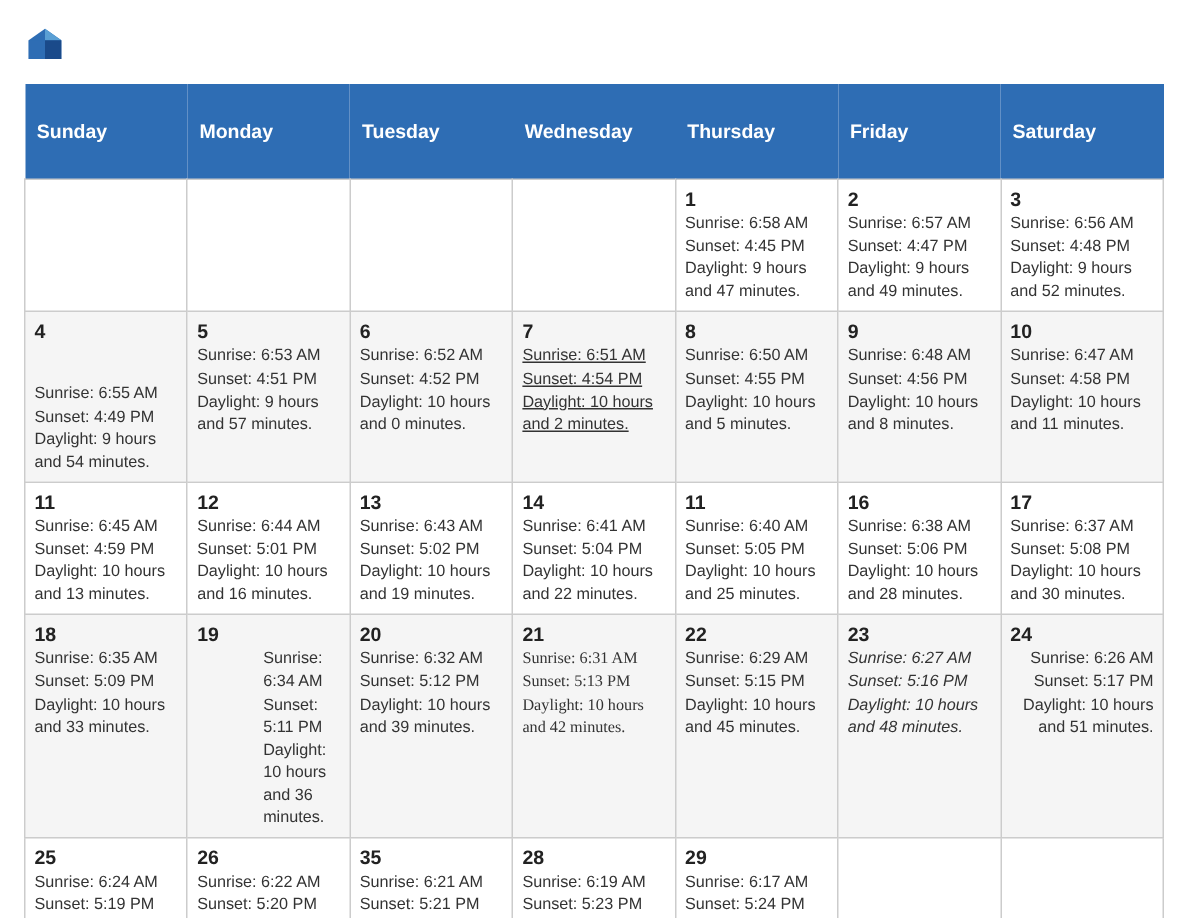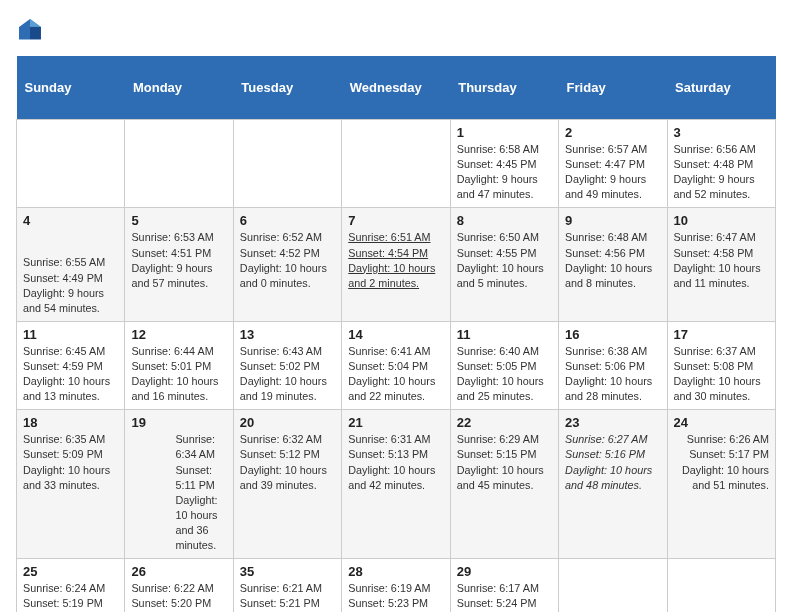--- a/index.html
+++ b/index.html
@@ -247,21 +247,21 @@
 Daylight: 10 hours and 36 minutes.</div>
         </td>
         <td>
           <span class="day-number">20</span>
           <div class="day-info" style="white-space: pre-line;">Sunrise: 6:32 AM
 Sunset: 5:12 PM
 Daylight: 10 hours and 39 minutes.</div>
         </td>
         <td>
           <span class="day-number">21</span>
-          <div class="day-info" style="white-space: pre-line;">Sunrise: 6:31 AM
+          <div class="day-info" style="white-space: pre-line; font-family: Liberation Serif, serif;">Sunrise: 6:31 AM
 Sunset: 5:13 PM
 Daylight: 10 hours and 42 minutes.</div>
         </td>
         <td>
           <span class="day-number">22</span>
           <div class="day-info" style="white-space: pre-line;">Sunrise: 6:29 AM
 Sunset: 5:15 PM
 Daylight: 10 hours and 45 minutes.</div>
         </td>
         <td>

